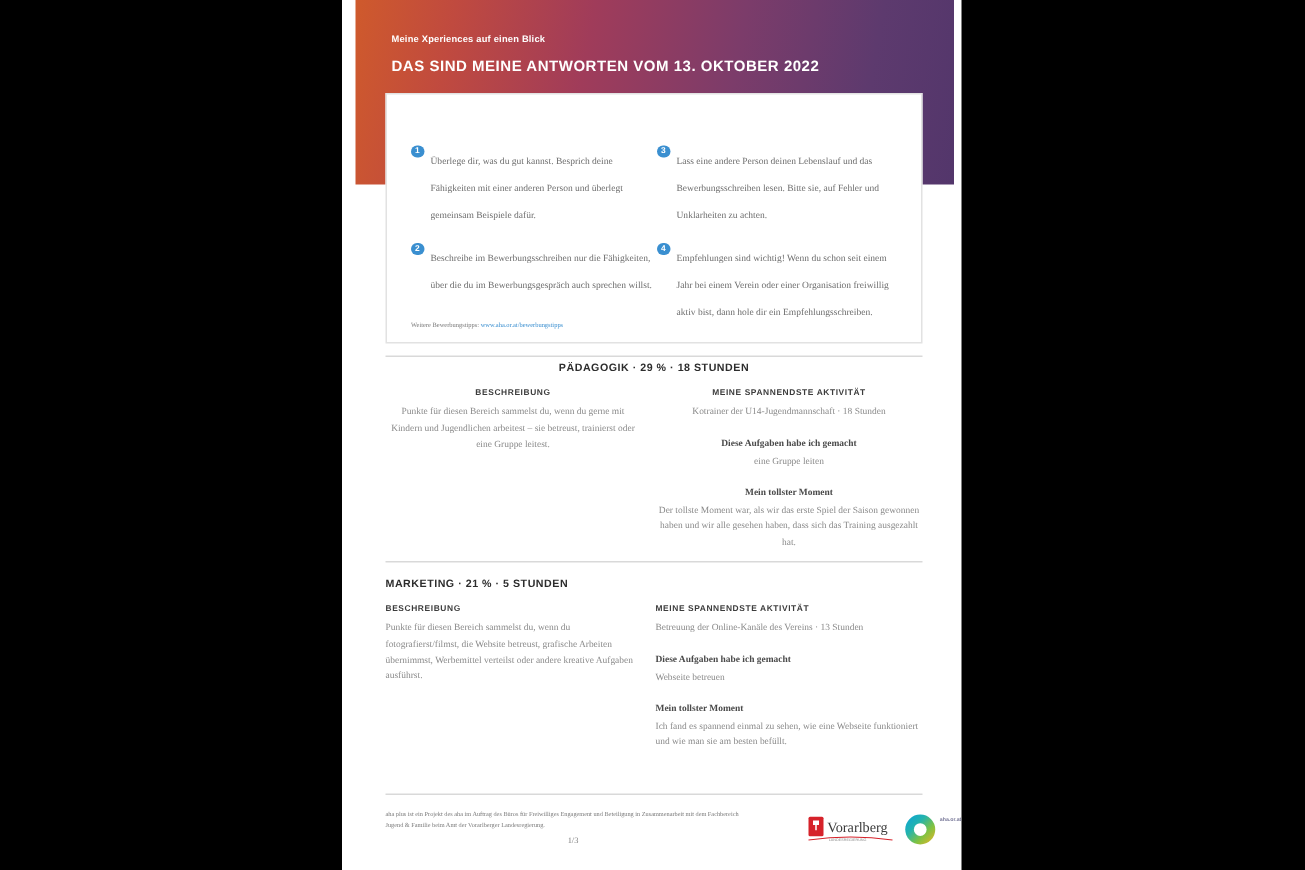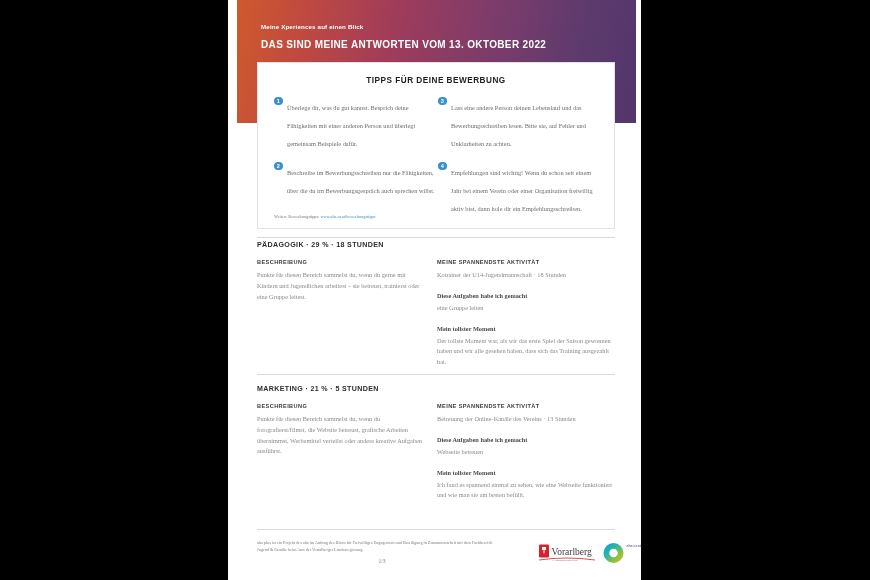--- a/index.html
+++ b/index.html
@@ -127,21 +127,21 @@
     left: 29px;
     width: 358px;
     height: 1px;
     background: #d9d9d9;
   }
   #divider-1 { top: 237px; }
   #divider-2 { top: 374px; }
   #divider-3 { top: 529px; }
 
   .section { position: absolute; left: 29px; width: 358px; }
-  #section-paedagogik { top: 241px; }
+  #section-paedagogik { top: 241px; text-align: center; }
   #section-marketing  { top: 385px; }
 
   .section-title {
     font-size: 7.1px;
     font-weight: bold;
     letter-spacing: 0.35px;
     color: #2d2d2d;
     margin-bottom: 10px;
   }
 
@@ -219,21 +219,20 @@
 <body>
 
 <div id="page">
 
   <div id="header-banner">
     <div id="header-eyebrow">Meine Xperiences auf einen Blick</div>
     <div id="header-title">DAS SIND MEINE ANTWORTEN VOM 13. OKTOBER 2022</div>
   </div>
 
   <div id="tips-box">
-    <div id="tips-title">TIPPS FÜR DEINE BEWERBUNG</div>
 
     <div class="tips-col" id="tips-col-left">
       <div class="tip-item">
         <span class="tip-num">1</span>
         <span class="tip-text">Überlege dir, was du gut kannst. Besprich deine Fähigkeiten mit einer anderen Person und überlegt gemeinsam Beispiele dafür.</span>
       </div>
       <div class="tip-item">
         <span class="tip-num">2</span>
         <span class="tip-text">Beschreibe im Bewerbungsschreiben nur die Fähigkeiten, über die du im Bewerbungsgespräch auch sprechen willst.</span>
       </div>

